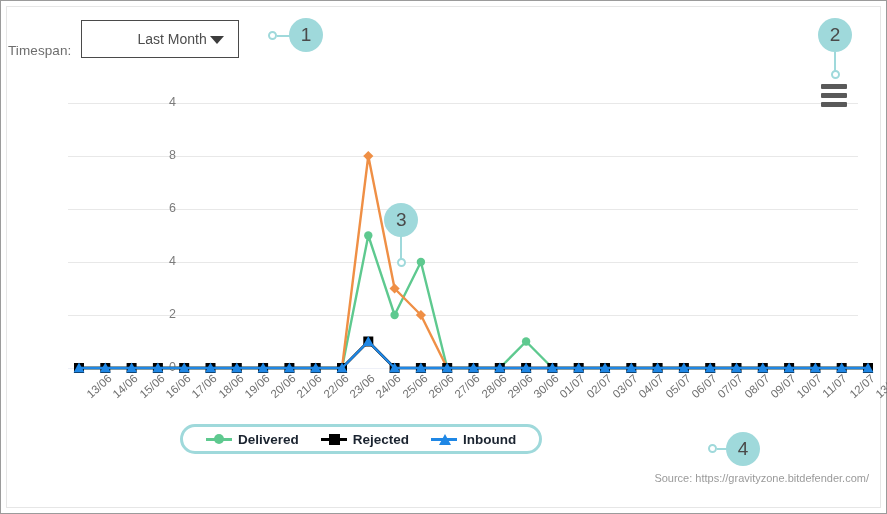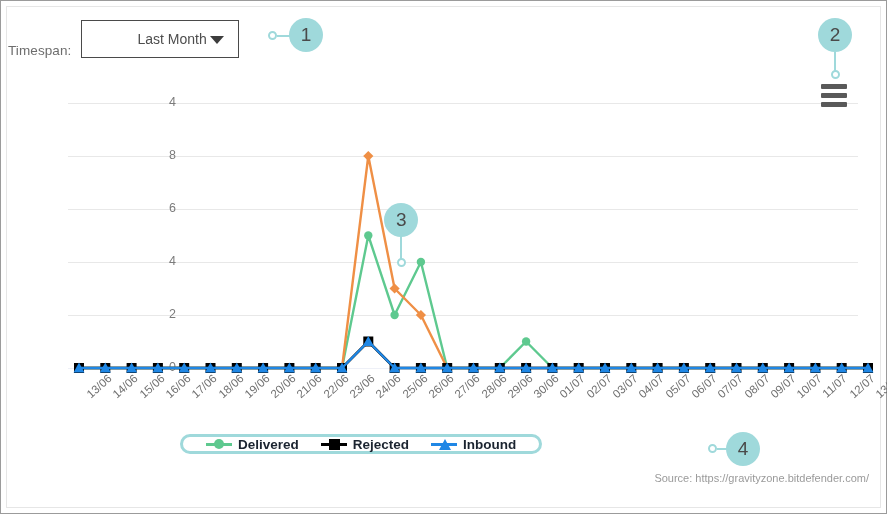--- a/index.html
+++ b/index.html
@@ -180,22 +180,22 @@
     position: absolute;
     left: 0; top: 0;
     width: 790px; height: 265px;
     overflow: visible;
   }
 
   
   .legend {
     position: absolute;
     left: 180px;
-    top: 434px;
-    height: 20px;
+    top: 424px;
+    height: 30px;
     box-sizing: border-box;
     border: 3px solid #9fd9db;
     border-radius: 15px;
     background: #ffffff;
     display: flex;
     align-items: center;
     padding: 0 12px;
     z-index: 15;
   }
   .legend-item {

